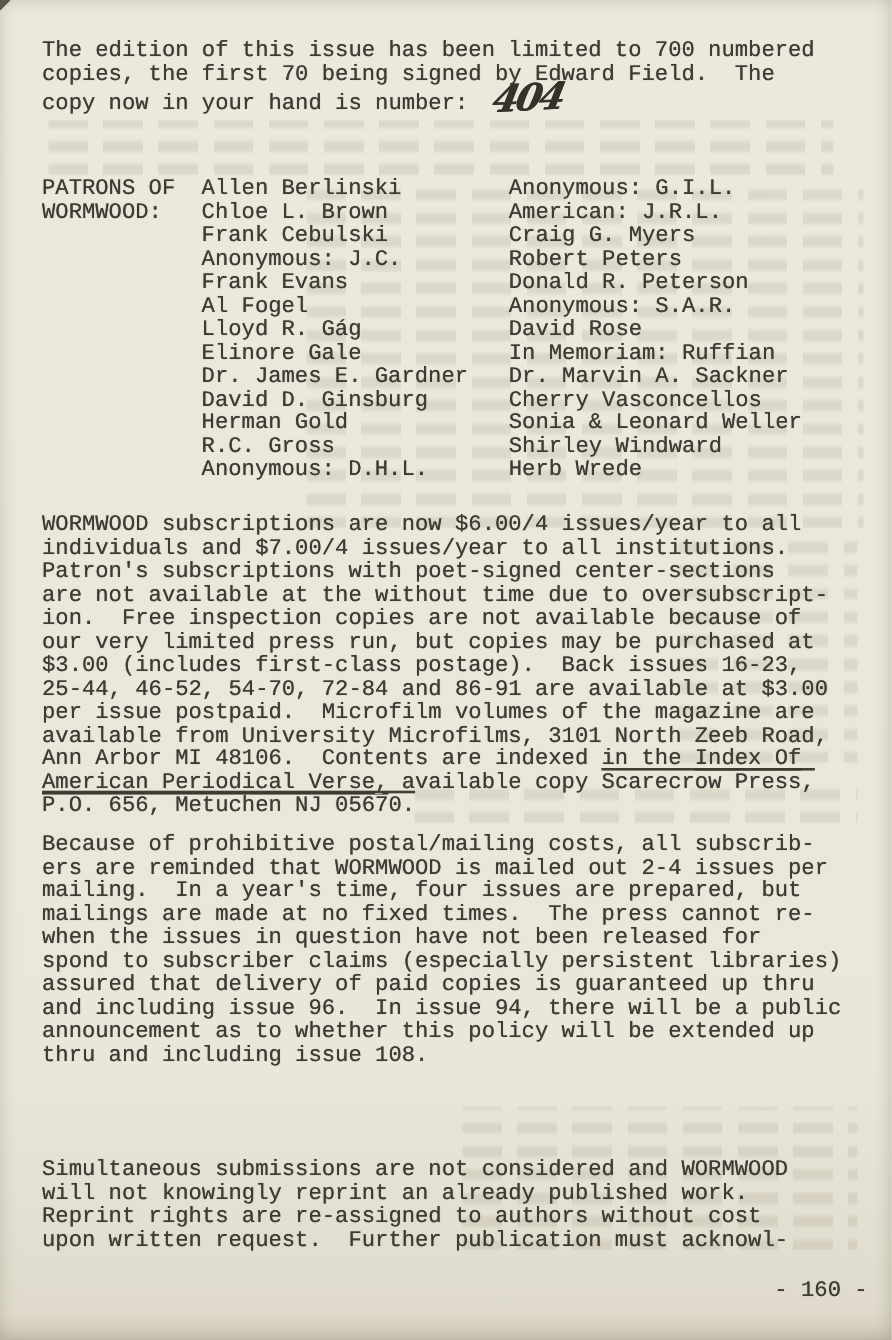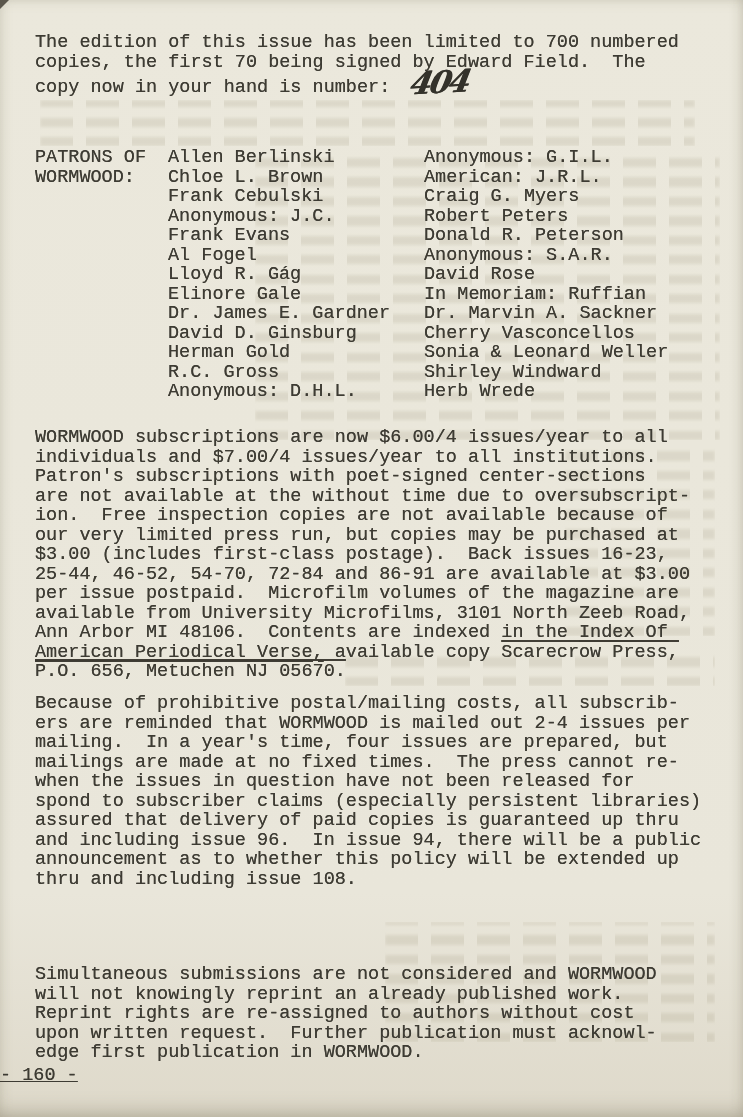--- a/index.html
+++ b/index.html
@@ -77,25 +77,24 @@
     color: #34322b;
     letter-spacing: -2.5px;
     transform: skewX(-14deg) rotate(-3deg);
     margin-left: 10px;
     position: relative; top: 1px;
     text-shadow: .5px 0 0 #34322b;
   }
   .pagenum {
     position: absolute; z-index: 1;
     top: 1066px; left: 0; width: 723px;
-    text-align: left;
+    text-align: right;
     font-size: 18.5px; line-height: 19.5px;
     white-space: pre;
     text-shadow: 0 0 .6px rgba(61,59,51,.85);
-    text-decoration: underline;
   }
 </style>
 </head>
 <body>
 
 <div class="page">
 
   <div class="corner-mark"></div>
   <div class="ghost" style="left:40px;  top:100px; width:655px; height:46px;"></div>
   <div class="ghost" style="left:255px; top:152px; width:465px; height:288px;"></div>
@@ -173,18 +172,17 @@
       <div class="tline"><span>and including issue 96.  In issue 94, there will be a public</span></div>
       <div class="tline"><span>announcement as to whether this policy will be extended up</span></div>
       <div class="tline"><span>thru and including issue 108.</span></div>
     </section>
 
   <section class="sec submissions">
       <div class="tline"><span>Simultaneous submissions are not considered and WORMWOOD</span></div>
       <div class="tline"><span>will not knowingly reprint an already published work.</span></div>
       <div class="tline"><span>Reprint rights are re-assigned to authors without cost</span></div>
       <div class="tline"><span>upon written request.  Further publication must acknowl-</span></div>
-      <div class="tline"><span>edge first publication in WORMWOOD.</span></div>
     </section>
 
   <div class="pagenum">- 160 -</div>
 
 </div>
 
 </body></html>

